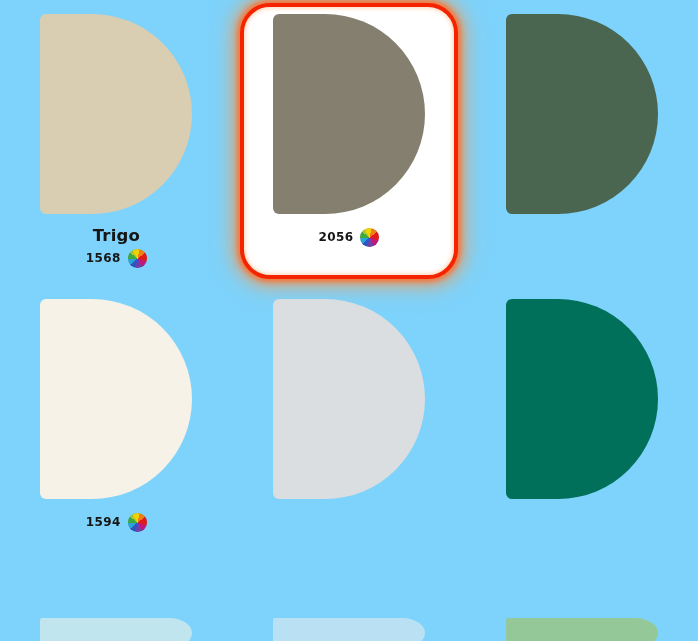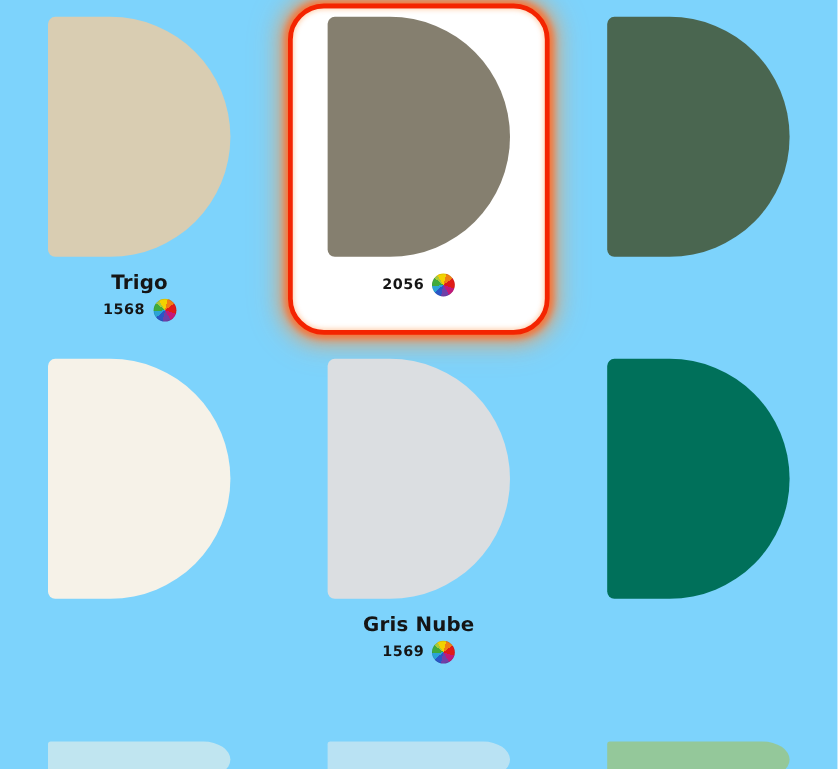--- a/index.html
+++ b/index.html
@@ -197,33 +197,30 @@
       <div class="swatch-chip-wrap">
         <div class="swatch-chip" style="background: rgb(74, 102, 80);"></div>
       </div>
     </div>
 
     <div class="swatch-cell">
       <div class="swatch-chip-wrap">
         <div class="swatch-chip" style="background: rgb(246, 242, 232);"></div>
       </div>
       <div class="swatch-caption">
-      </div>
-    </div>
-
-    <div class="swatch-cell">
-      <div class="swatch-chip-wrap">
-        <div class="swatch-chip" style="background: rgb(219, 222, 225);"></div>
-      </div>
-      <div class="swatch-caption">
-        <span class="swatch-name">Gris Nube</span>
         <div class="swatch-code-row">
-          <span class="swatch-code">1569</span>
+          <span class="swatch-code">1594</span>
           <span class="color-wheel-icon"></span>
         </div>
+      </div>
+    </div>
+
+    <div class="swatch-cell">
+      <div class="swatch-chip-wrap">
+        <div class="swatch-chip" style="background: rgb(219, 222, 225);"></div>
       </div>
     </div>
 
     <div class="swatch-cell">
       <div class="swatch-chip-wrap">
         <div class="swatch-chip" style="background: rgb(0, 112, 90);"></div>
       </div>
     </div>
 
   </div>

